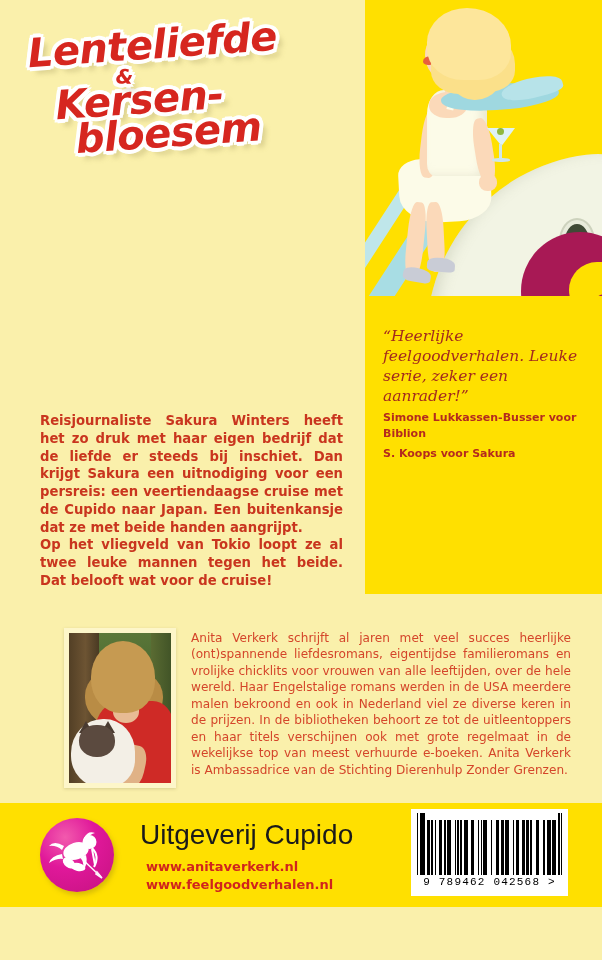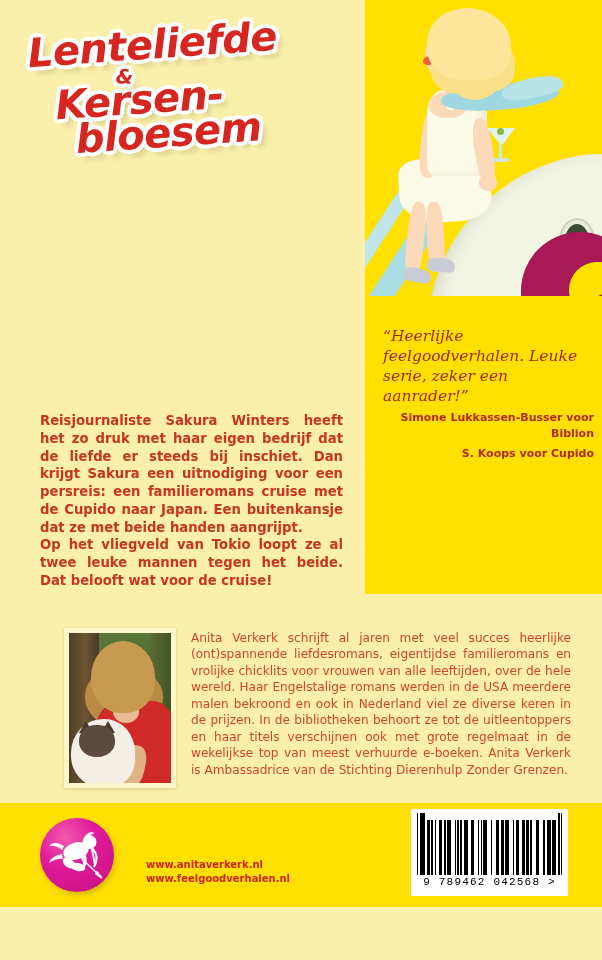--- a/index.html
+++ b/index.html
@@ -293,21 +293,20 @@
   }
   .q1 { padding-top: 30px; }
   .q2 { padding-top: 22px; }
   .attrib {
     font-family: "DejaVu Sans", sans-serif;
     font-weight: bold;
     font-size: 11px;
     line-height: 1.5;
     color: #b42a1e;
     padding: 3px 8px 0 18px;
-    text-align: right;
   }
 
   
   .author-photo {
     position: absolute;
     left: 64px;
     top: 628px;
     width: 112px;
     height: 160px;
     background: #fdf6c9;
@@ -423,21 +422,21 @@
     font-size: 28px;
     color: #1a1a1a;
     letter-spacing: 0px;
   }
   .urls {
     position: absolute;
     left: 146px;
     top: 55px;
     font-family: "DejaVu Sans", sans-serif;
     font-weight: bold;
-    font-size: 10px;
+    font-size: 13px;
     line-height: 1.42;
     color: #d0241d;
   }
   .barcode-box {
     position: absolute;
     left: 411px;
     top: 6px;
     width: 157px;
     height: 87px;
     background: #ffffff;
@@ -504,28 +503,28 @@
 
   <div class="title-block">
     <div class="title-line tl1">Lenteliefde</div>
     <div class="title-line tl-amp">&amp;</div>
     <div class="title-line tl2">Kersen-</div>
     <div class="title-line tl3">bloesem</div>
   </div>
 
 
   <div class="body-text">
-    <p>Reisjournaliste Sakura Winters heeft het zo druk met haar eigen bedrijf dat de liefde er steeds bij inschiet. Dan krijgt Sakura een uitnodiging voor een persreis: een familieromans cruise met de Cupido naar Japan. Een buitenkansje dat ze met beide handen aangrijpt.</p>
+    <p>Reisjournaliste Sakura Winters heeft het zo druk met haar eigen bedrijf dat de liefde er steeds bij inschiet. Dan krijgt Sakura een uitnodiging voor een persreis: een veertiendaagse cruise met de Cupido naar Japan. Een buitenkansje dat ze met beide handen aangrijpt.</p>
     <p>Op het vliegveld van Tokio loopt ze al twee leuke mannen tegen het beide. Dat belooft wat voor de cruise!</p>
   </div>
 
   <div class="quote-panel">
     <div class="quote q1">“Heerlijke feelgoodverhalen. Leuke serie, zeker een aanrader!”</div>
     <div class="attrib">Simone Lukkassen-Busser voor Biblion</div>
-    <div class="attrib">S. Koops voor Cupido</div>
+    <div class="attrib">S. Koops voor Sakura</div>
   </div>
 
   <div class="author-photo">
     <div class="photo-inner">
       <div class="ph-tree"></div>
       <div class="ph-tree2"></div>
       <div class="ph-hair2"></div>
       <div class="ph-body"></div>
       <div class="ph-neckline"></div>
       <div class="ph-face"></div>
@@ -561,20 +560,21 @@
         <g stroke="#ffffff" stroke-width="2" fill="none">
           <path d="M52 30 q8 8 2 19"></path>
           <path d="M52 31 L55 47"></path>
         </g>
         <g stroke="#ffffff" stroke-width="1.6" fill="none" opacity="0.95">
           <path d="M41 40 L60 58"></path>
           <path d="M57 54 l5 6 l-6 -4 z" fill="#ffffff"></path>
         </g>
       </svg>
     </div>
+    <div class="pub-name">Uitgeverij Cupido</div>
     <div class="urls">
       <div>www.anitaverkerk.nl</div>
       <div>www.feelgoodverhalen.nl</div>
     </div>
 
     <div class="barcode-box">
       <div class="bars" id="bars">
           <i style="flex: 1 0 auto;"></i>
           <i style="flex: 1 0 auto; background: transparent;"></i>
           <i style="flex: 1 0 auto;"></i>

